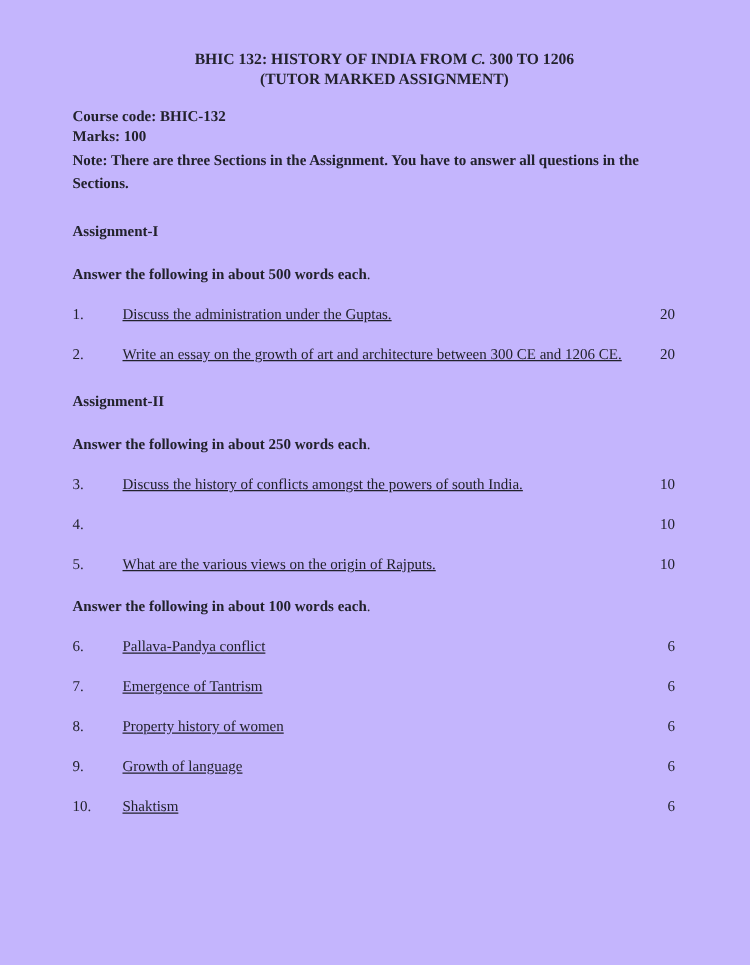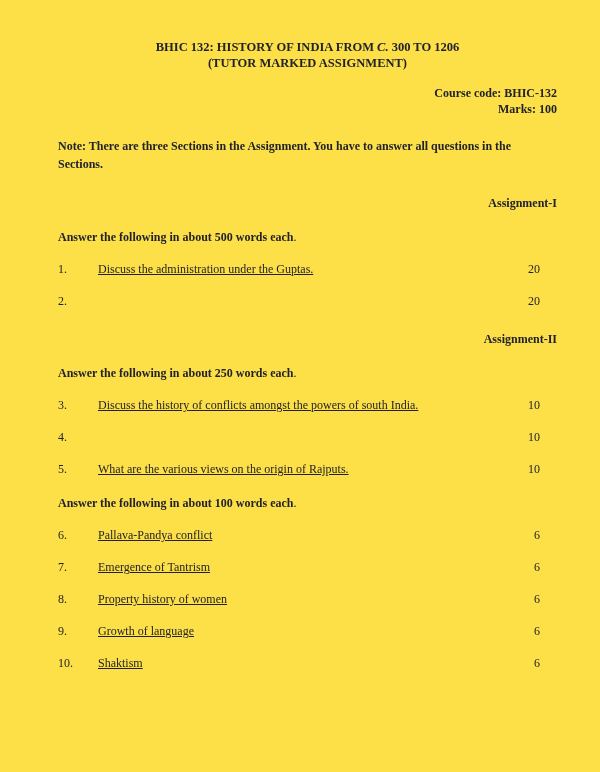--- a/index.html
+++ b/index.html
@@ -5,50 +5,49 @@
   html, body {
     margin: 0;
     padding: 0;
     background: #ffffff;
   }
   .page {
     position: relative;
     width: 600px;
     height: 772px;
     box-sizing: border-box;
-    background: #fde047;
+    background: #c4b5fd;
     color: #22222c;
     font-family: "Liberation Serif", "DejaVu Serif", serif;
     font-size: 12px;
     line-height: 16px;
     padding: 39px 43px 0 58px;
     overflow: hidden;
   }
   .doc-title {
     text-align: center;
     font-weight: bold;
     font-size: 12.5px;
     line-height: 16px;
     margin: 0;
   }
   .doc-title .line { display: block; }
   .meta-block {
-    text-align: right;
     font-weight: bold;
     line-height: 15.5px;
     margin-top: 15px;
   }
   .meta-block .meta-line { display: block; }
   .note {
     font-weight: bold;
     line-height: 18px;
-    margin-top: 20px;
+    margin-top: 2px;
   }
   .section-heading {
-    text-align: right;
+    text-align: left;
     font-weight: bold;
     margin-top: 22px;
   }
   .instruction {
     margin-top: 18px;
   }
   .instruction .b { font-weight: bold; }
   .q-row {
     display: flex;
     align-items: flex-end;
@@ -90,20 +89,21 @@
   <div class="section-heading">Assignment-I</div>
   <div class="instruction"><span class="b">Answer the following in about 500 words each</span><span>.</span></div>
 
   <div class="q-row">
     <span class="q-num">1.</span>
     <span class="q-text">Discuss the administration under the Guptas.</span>
     <span class="q-marks">20</span>
   </div>
   <div class="q-row">
     <span class="q-num">2.</span>
+    <span class="q-text">Write an essay on the growth of art and architecture between 300 CE and 1206 CE.</span>
     <span class="q-marks">20</span>
   </div>
 
   <div class="section-heading">Assignment-II</div>
   <div class="instruction"><span class="b">Answer the following in about 250 words each</span><span>.</span></div>
 
   <div class="q-row">
     <span class="q-num">3.</span>
     <span class="q-text">Discuss the history of conflicts amongst the powers of south India.</span>
     <span class="q-marks">10</span>

